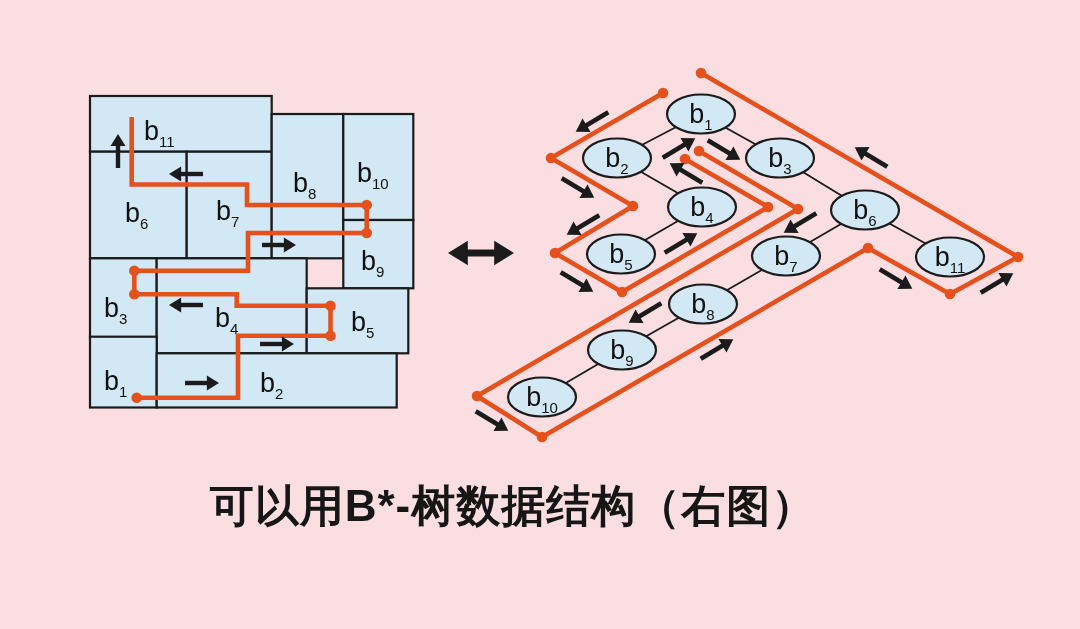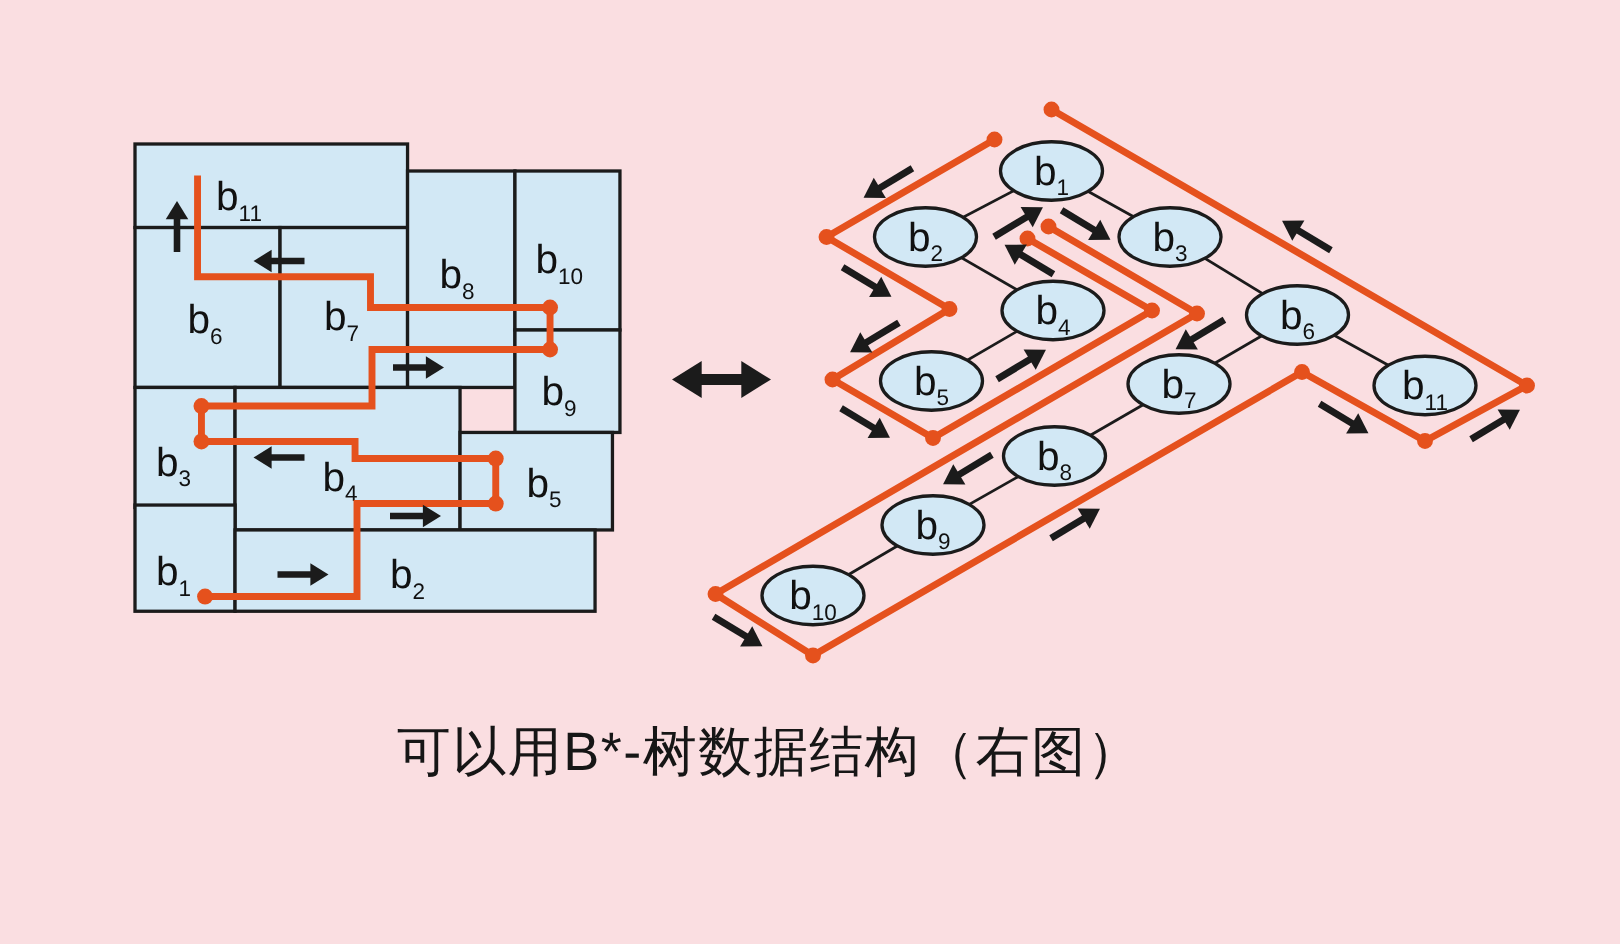--- a/index.html
+++ b/index.html
@@ -4,21 +4,21 @@
 <style>
   html,body{margin:0;padding:0;}
   body{
     width:1080px;height:629px;overflow:hidden;
     font-family:"Liberation Sans","DejaVu Sans",sans-serif;
   }
   #figure{position:relative;width:1080px;height:629px;}
   #diagram{position:absolute;left:0;top:0;}
   .caption-line{
     position:absolute;left:513px;transform:translateX(-50%);
-    white-space:nowrap;font-size:36px;font-weight:normal;color:#161616;
+    white-space:nowrap;font-size:44px;font-weight:bold;color:#161616;
     letter-spacing:1px;
   }
   #caption-line-1{top:477px;}
   #caption-line-2{top:532px;}
 </style>
 </head>
 <body style="background: rgb(250, 222, 225);">
 
 <div id="figure">
   <svg id="diagram" width="1080" height="629" viewBox="0 0 1080 629" xmlns="http://www.w3.org/2000/svg">

